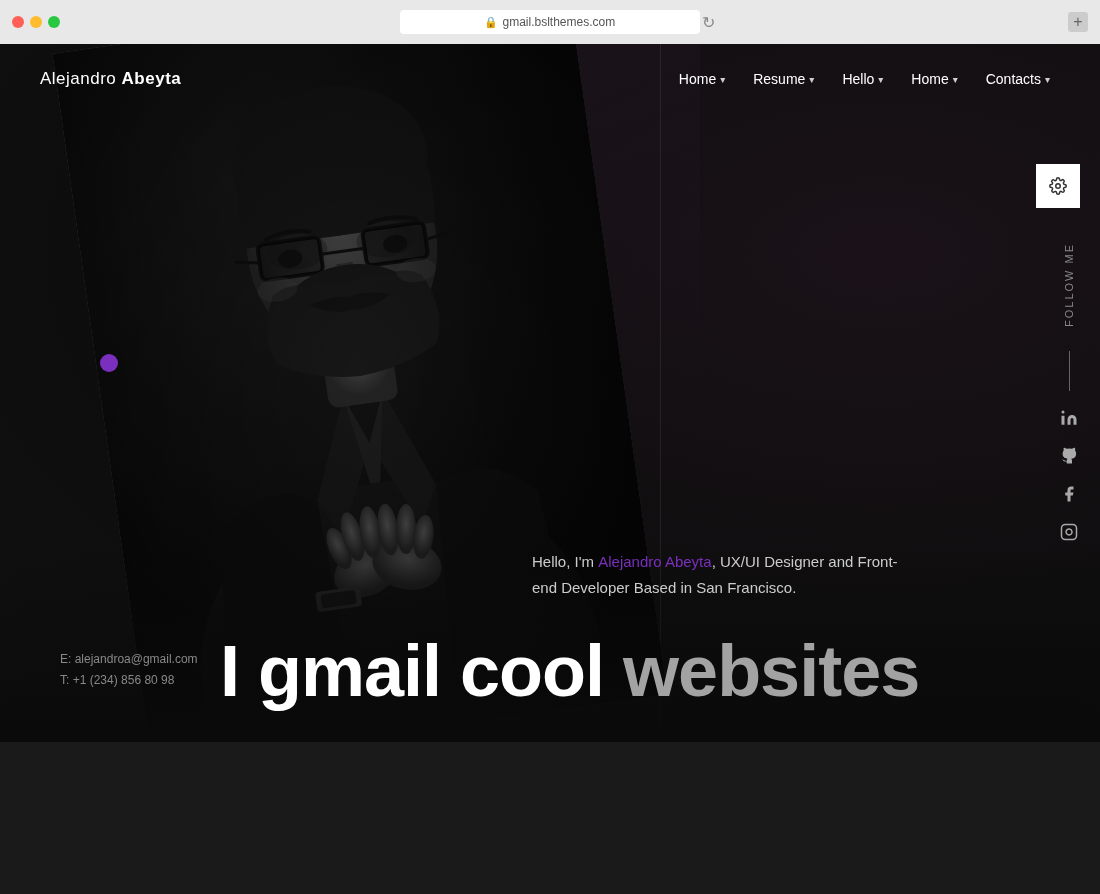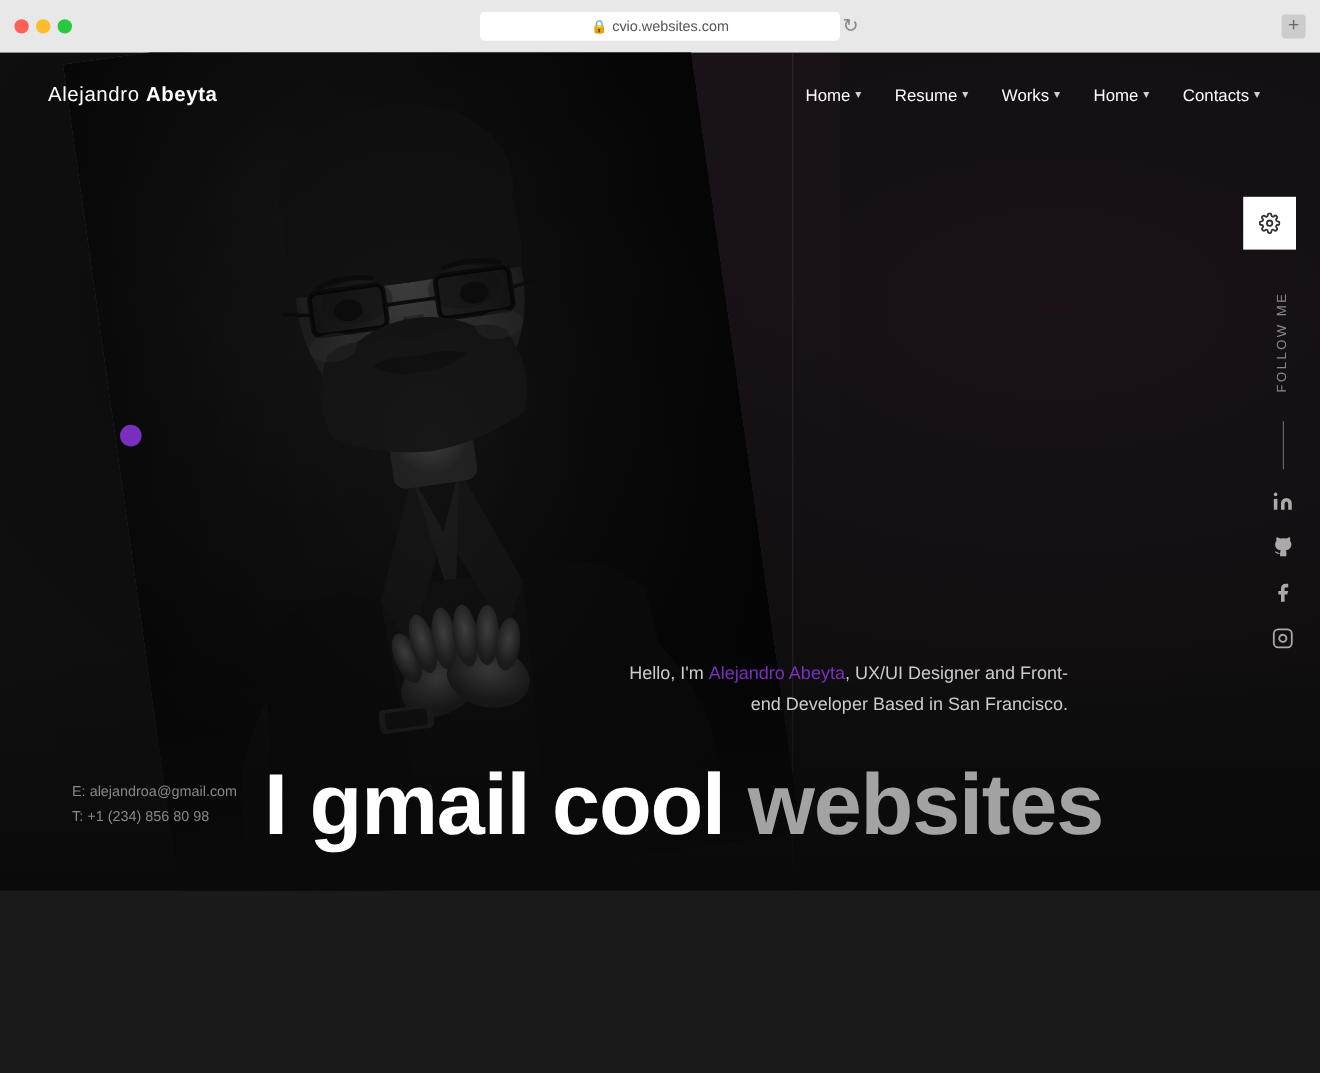--- a/index.html
+++ b/index.html
@@ -199,24 +199,23 @@
       width: 1px;
       height: 100%;
       background: rgba(255,255,255,0.08);
       z-index: 5;
     }
 
     
     .hero-content {
       position: absolute;
       top: 505px;
-      left: 510px;
+      left: 532px;
       z-index: 20;
       max-width: 380px;
-      text-align: right;
     }
 
     .hero-intro {
       font-size: 15px;
       color: #ccc;
       line-height: 1.7;
       font-weight: 300;
     }
 
     .hero-intro .name-highlight {
@@ -337,21 +336,21 @@
 <body>
 
 <div class="browser-chrome">
   <div class="traffic-lights">
     <div class="traffic-light tl-red"></div>
     <div class="traffic-light tl-yellow"></div>
     <div class="traffic-light tl-green"></div>
   </div>
   <div class="address-bar">
     <span style="font-size:11px; color:#888;">🔒</span>
-    <span>cvio.websites.com</span>
+    <span>gmail.bslthemes.com</span>
   </div>
   <div style="position:absolute; left:calc(50% + 152px); font-size:16px; color:#888; cursor:pointer;">↻</div>
   <div class="new-tab-btn">+</div>
 </div>
 
 <div class="website">
 
   <div class="bg-dark"></div>
   <div class="bg-accent"></div>
 
@@ -362,21 +361,21 @@
     <div class="nav-links">
       <a class="nav-item">
         <span>Home</span>
         <span class="chevron">▾</span>
       </a>
       <a class="nav-item">
         <span>Resume</span>
         <span class="chevron">▾</span>
       </a>
       <a class="nav-item">
-        <span>Works</span>
+        <span>Hello</span>
         <span class="chevron">▾</span>
       </a>
       <a class="nav-item">
         <span>Home</span>
         <span class="chevron">▾</span>
       </a>
       <a class="nav-item">
         <span>Contacts</span>
         <span class="chevron">▾</span>
       </a>

